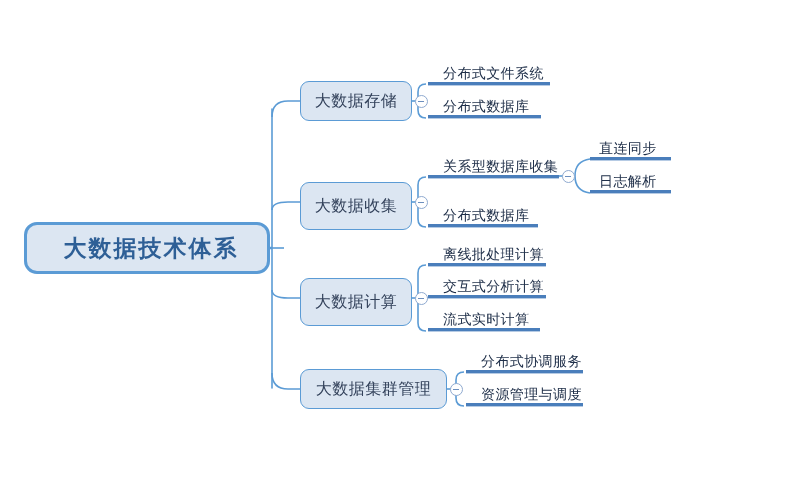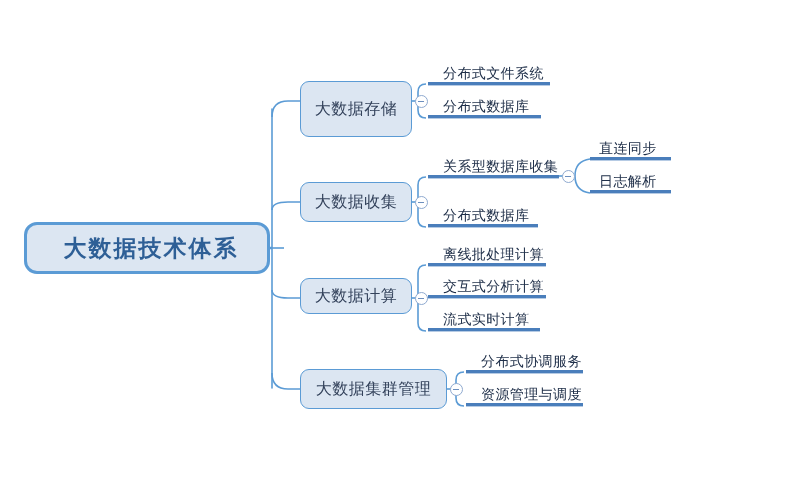--- a/index.html
+++ b/index.html
@@ -157,54 +157,54 @@
     <path d="M456,389 L458,389" stroke="#5b9bd5" stroke-width="1.6" fill="none"></path>
 
     <rect x="466" y="370" width="117" height="3.4" fill="#4a7ebb"></rect>
     <rect x="466" y="403" width="117" height="3.4" fill="#4a7ebb"></rect>
   </svg>
 
   <div class="root-node">
     <span class="label">大数据技术体系</span>
   </div>
 
-  <div class="branch-node" style="left:300px; top:81px; width:112px; height:56px;">
+  <div class="branch-node" style="left:300px; top:81px; width:112px; height:40px;">
     <span class="label">大数据存储</span>
   </div>
   <div class="collapse-icon" style="left:415px; top:95px;"></div>
 
   <div class="leaf-node" style="left:440px; top:60px; height:24px;">
     <span class="label">分布式文件系统</span>
   </div>
   <div class="leaf-node" style="left:440px; top:93px; height:24px;">
     <span class="label">分布式数据库</span>
   </div>
 
-  <div class="branch-node" style="left:300px; top:182px; width:112px; height:40px;text-align:center;">
+  <div class="branch-node" style="left:300px; top:182px; width:112px; height:48px;text-align:center;">
     <span class="label">大数据收集</span>
   </div>
   <div class="collapse-icon" style="left:415px; top:196px;"></div>
 
   <div class="leaf-node" style="left:440px; top:153px; height:24px;">
     <span class="label">关系型数据库收集</span>
   </div>
   <div class="collapse-icon" style="left:562px; top:170px;"></div>
 
   <div class="leaf-node" style="left:596px; top:135px; height:24px;">
     <span class="label">直连同步</span>
   </div>
   <div class="leaf-node" style="left:596px; top:168px; height:24px;">
     <span class="label">日志解析</span>
   </div>
 
   <div class="leaf-node" style="left:440px; top:202px; height:24px;">
     <span class="label">分布式数据库</span>
   </div>
 
-  <div class="branch-node" style="left:300px; top:278px; width:112px; height:36px;">
+  <div class="branch-node" style="left:300px; top:278px; width:112px; height:48px;">
     <span class="label">大数据计算</span>
   </div>
   <div class="collapse-icon" style="left:415px; top:292px;"></div>
 
   <div class="leaf-node" style="left:440px; top:241px; height:24px;text-align:center;">
     <span class="label">离线批处理计算</span>
   </div>
   <div class="leaf-node" style="left:440px; top:273px; height:24px;">
     <span class="label">交互式分析计算</span>
   </div>

